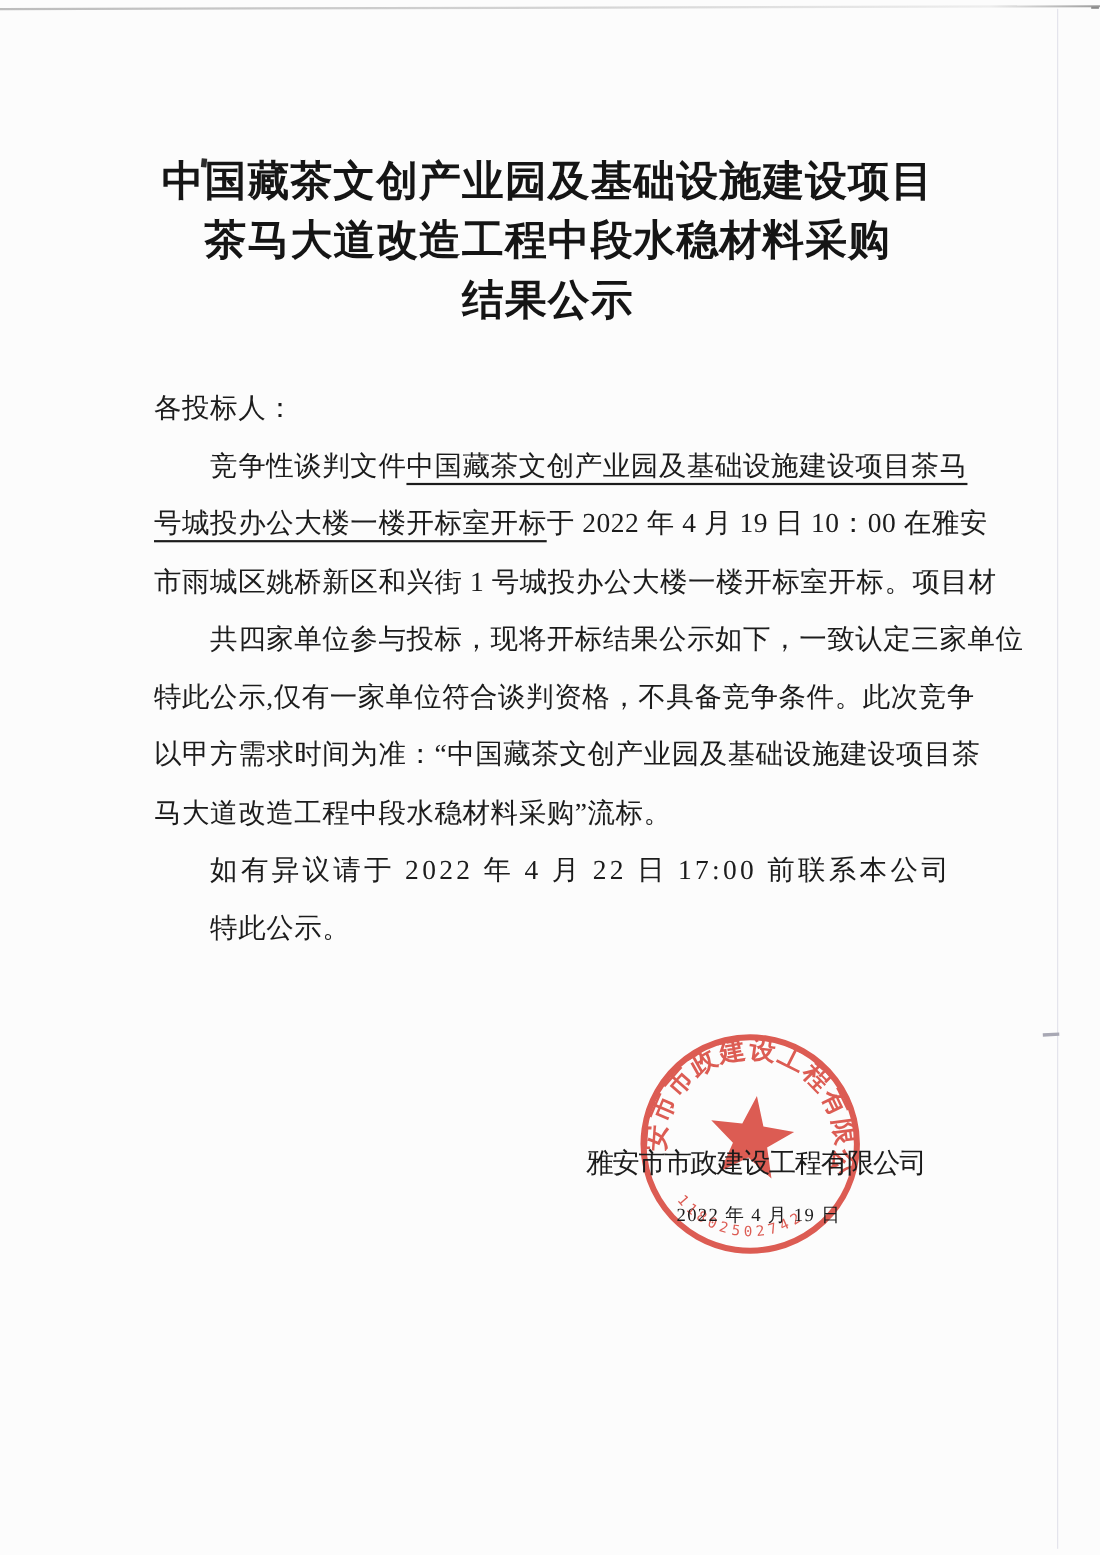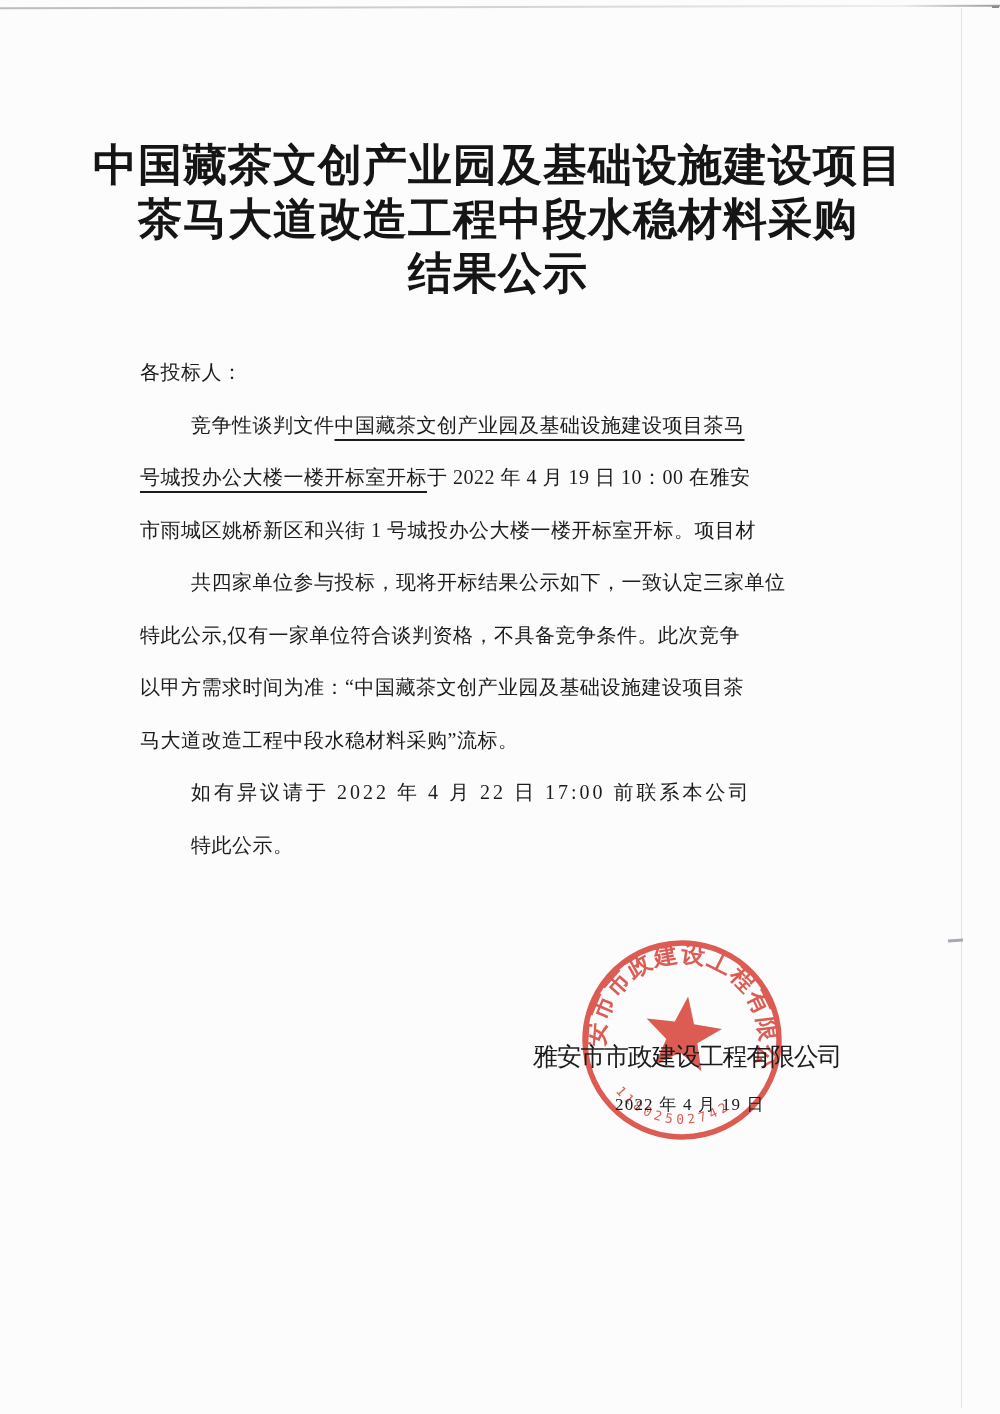--- a/index.html
+++ b/index.html
@@ -32,28 +32,28 @@
   }
   .scan-tick{
     position:absolute;left:992px;top:6px;width:7px;height:2px;background:#8a8a8a;
   }
   
   .title{
     position:absolute;left:0;top:138px;width:996px;
     text-align:center;
     font-family:"Liberation Sans","DejaVu Sans",sans-serif;
     font-weight:700;
-    font-size:44px;line-height:54px;
+    font-size:38px;line-height:54px;
     letter-spacing:1px;
     color:#151515;
   }
   
   .body-block{
     position:absolute;left:140px;top:346px;width:732px;
-    font-size:20px;line-height:52.5px;
+    font-size:25px;line-height:52.5px;
     letter-spacing:0.5px;
     color:#1c1c1c;
   }
   .bline{height:52.5px;white-space:nowrap;}
   .bline.indent{padding-left:51px;}
   .bline.spread{letter-spacing:3px;}
   .ul{
     text-decoration:underline;
     text-decoration-thickness:1.5px;
     text-underline-offset:7px;

